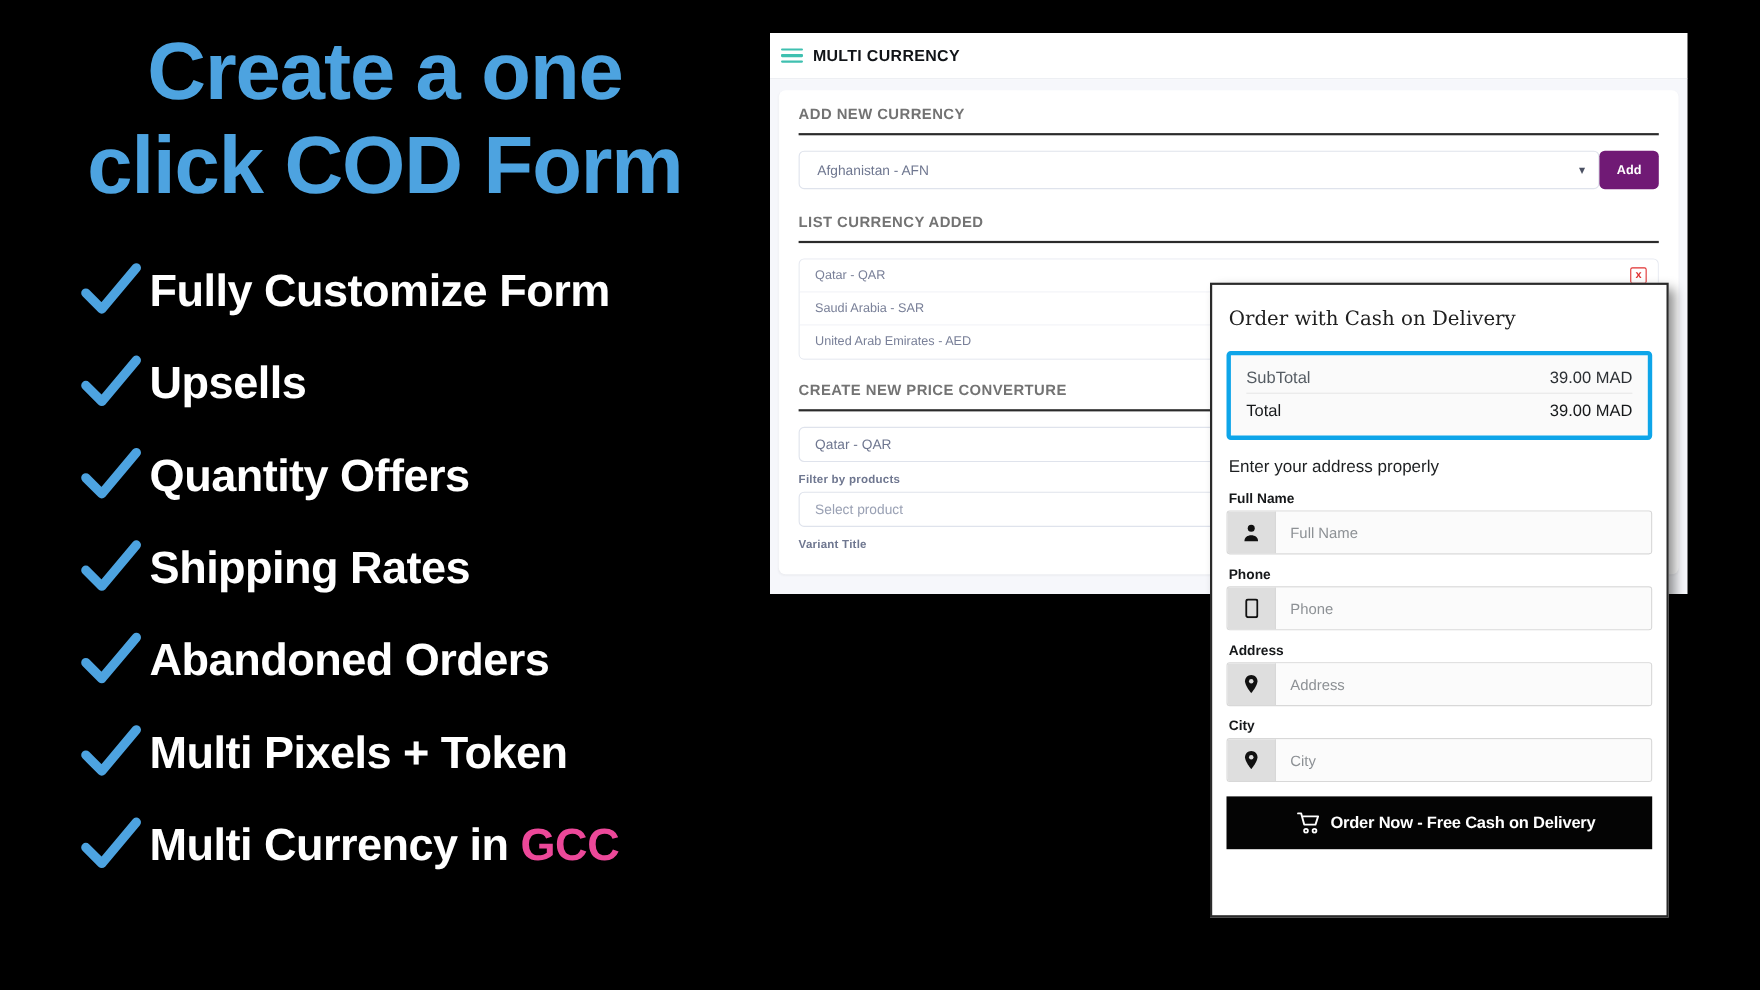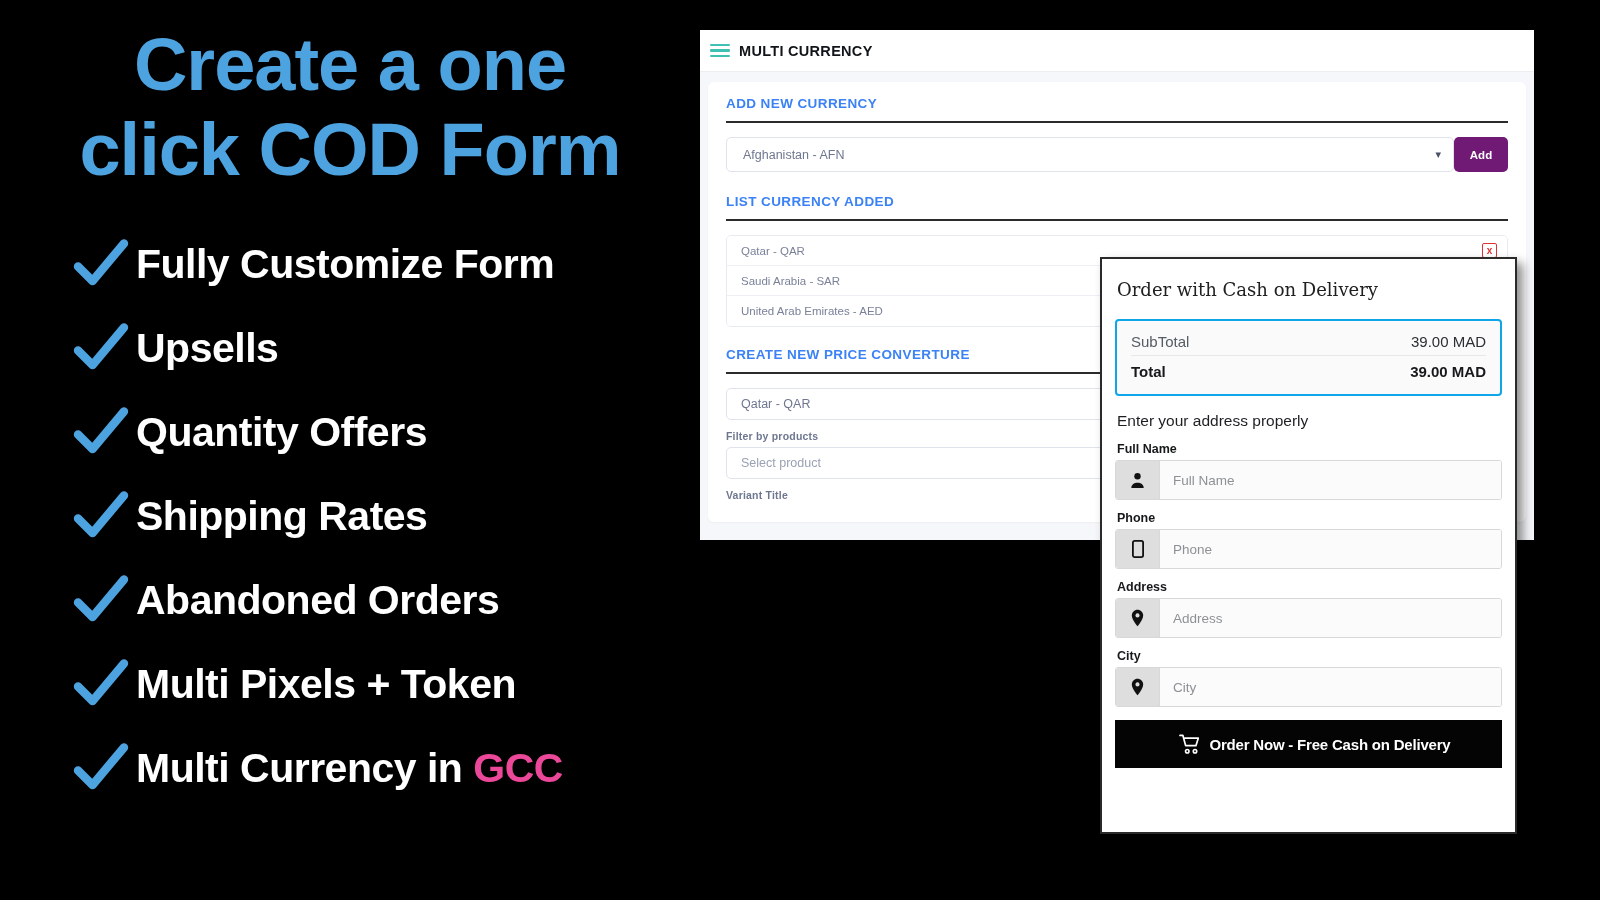--- a/index.html
+++ b/index.html
@@ -66,21 +66,21 @@
     font-size: 14.5px; font-weight: 700; color: #111418;
     letter-spacing: .3px;
   }
   .admin-body { padding: 10px 8px 0 8px; background: #f6f7fb; height: 468px; }
   .card {
     background: #fff; border-radius: 6px;
     padding: 14px 18px 16px 18px;
     box-shadow: 0 1px 2px rgba(0,0,0,.04);
   }
   .section-head {
-    font-size: 13.5px; font-weight: 700; color: #3b82f6;
+    font-size: 13.5px; font-weight: 700; color: #737373;
     letter-spacing: .4px; margin-bottom: 10px;
   }
   .rule { height: 2px; background: #2b2b2b; margin-bottom: 14px; }
 
   .row-select {
     display: flex; align-items: center; 
   }
   .sel-box {
     flex: 1 1 auto; height: 35px;
     border: 1px solid #dfe3ec; border-radius: 5px;
@@ -132,31 +132,31 @@
     background: #ffffff;
     border: 2px solid #2a2a2a;
     box-shadow: 6px 6px 10px rgba(0,0,0,.45);
     padding: 14px 13px 10px 13px;
   }
   .cod-head {
     font-family: "DejaVu Serif", serif;
     font-size: 18px; color: #202020; margin: 6px 0 19px 2px;
   }
   .totals {
-    border: 2px solid #0ea5e9; border-radius: 4px;
+    border: 4px solid #0ea5e9; border-radius: 4px;
     background: #fafafa; padding: 7px 14px 9px 14px;
     margin-bottom: 16px;
   }
   .tot-row {
     display: flex; justify-content: space-between; align-items: center;
     padding: 5px 0;
     font-size: 15px;
   }
   .tot-row.sub { color: #555c63; border-bottom: 1px solid #e8e8e8; }
-  .tot-row.grand { color: #16181a; font-weight: 700; padding-top: 7px; }
+  .tot-row.grand { color: #16181a; font-weight: 400; padding-top: 7px; }
   .tot-row .amt { font-weight: inherit; }
   .tot-row.sub .amt { color: #2b2f33; }
 
   .cod-sub {
     font-size: 15.5px; color: #1d1f21; margin: 0 0 12px 2px;
   }
   .f-group { margin-bottom: 11px; }
   .f-label { font-size: 12.5px; color: #16181a; margin: 0 0 4px 2px; font-weight: 600; }
   .f-input {
     display: flex; align-items: stretch;

